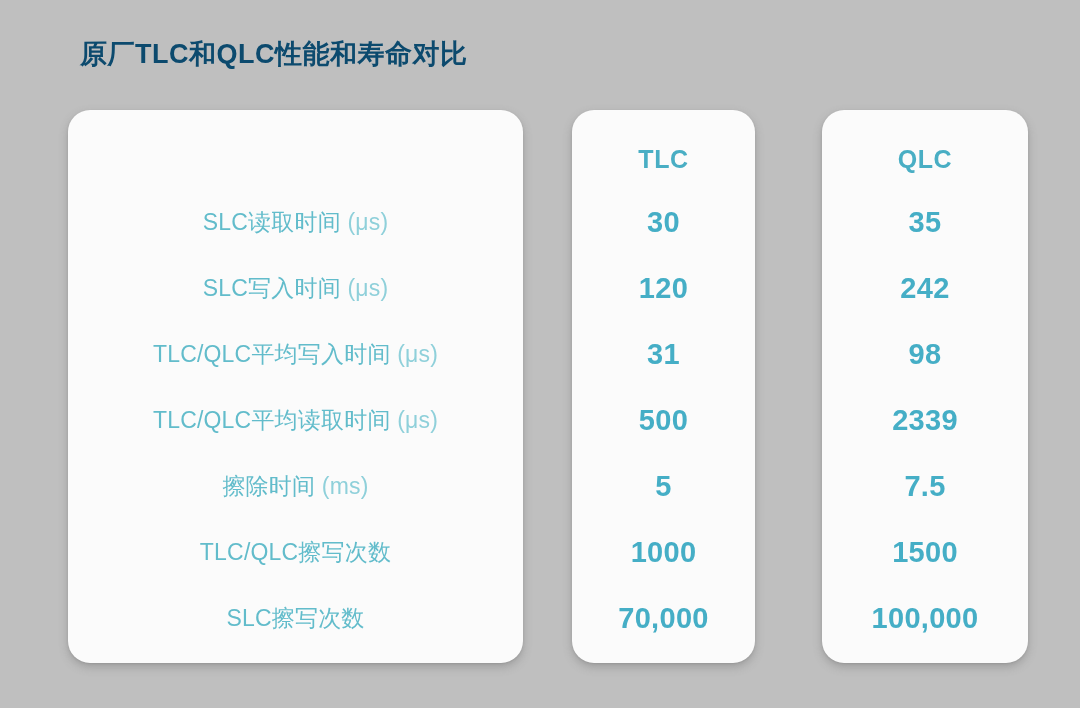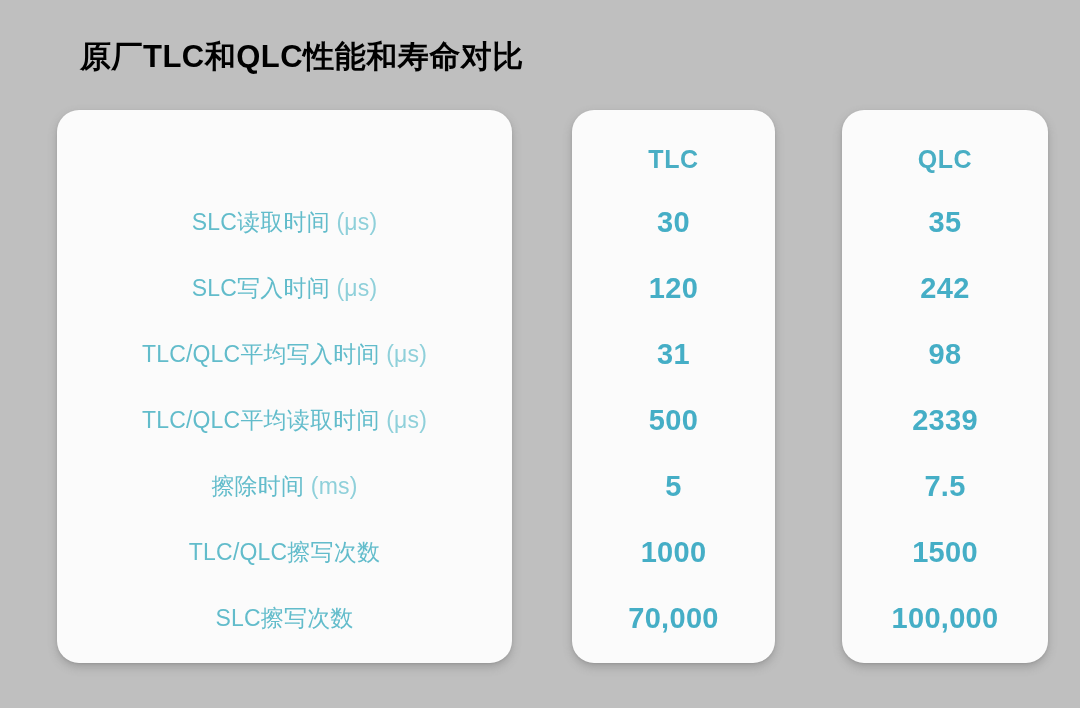--- a/index.html
+++ b/index.html
@@ -13,23 +13,23 @@
   body {
     background: #bfbfbf;
     font-family: "Liberation Sans", "DejaVu Sans", sans-serif;
     position: relative;
   }
 
   .page-title {
     position: absolute;
     left: 80px;
     top: 36px;
-    font-size: 31px;
+    font-size: 27px;
     font-weight: bold;
-    color: #000000;
+    color: #0c4a6e;
     letter-spacing: 0.5px;
     white-space: nowrap;
     text-align: center;
   }
 
   .cards {
     position: absolute;
     left: 52px;
     top: 110px;
     width: 976px;
@@ -39,23 +39,23 @@
   .card {
     position: absolute;
     top: 0;
     height: 553px;
     background: #fbfbfb;
     border-radius: 22px;
     box-shadow: 0 4px 10px rgba(90,90,90,0.32),
                 0 1px 2px rgba(120,120,120,0.25);
   }
 
-  .card-labels { left: 5px;   width: 455px; padding-left: 23px; }
-  .card-tlc    { left: 520px; width: 203px; }
-  .card-qlc    { left: 790px; width: 206px; }
+  .card-labels { left: 16px;   width: 455px; padding-left: 23px; }
+  .card-tlc    { left: 520px; width: 183px; }
+  .card-qlc    { left: 770px; width: 206px; }
 
   .col-header {
     position: absolute;
     left: 0;
     right: 0;
     top: 28px;
     height: 42px;
     line-height: 42px;
     text-align: center;
     font-size: 25px;

